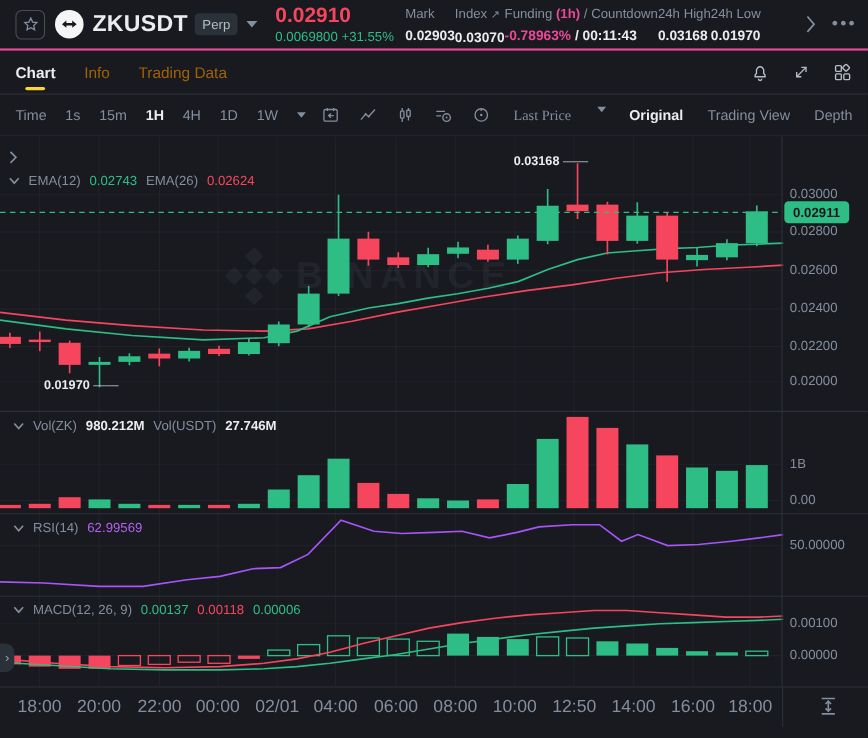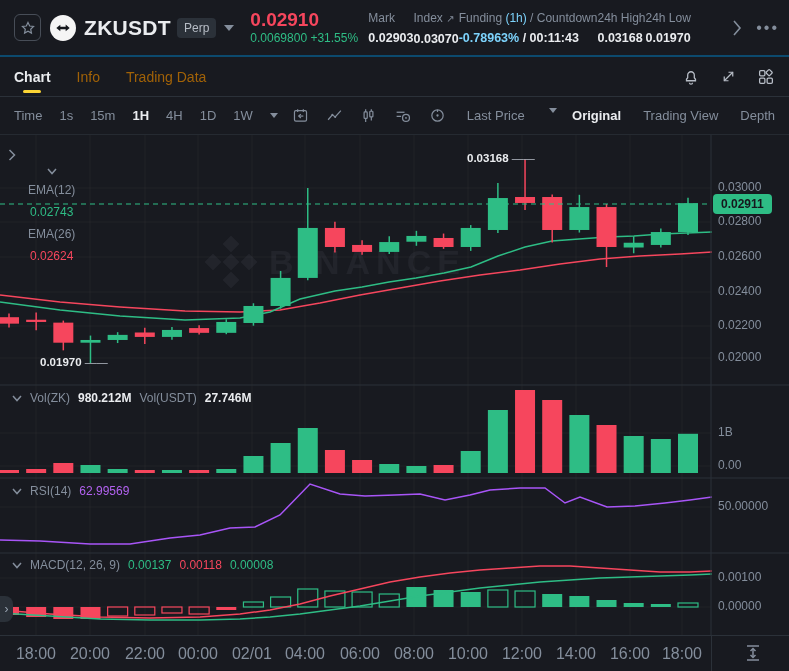--- a/index.html
+++ b/index.html
@@ -1,55 +1,55 @@
 <!DOCTYPE html>
 <html><head>
 <meta charset="utf-8">
 <style>
   * { margin:0; padding:0; box-sizing:border-box; }
   html,body { background:#0b0e11; }
   body { font-family:"Liberation Sans","DejaVu Sans",sans-serif; }
   .app { position:relative; width:789px; height:671px; background:#181a20; color:#eaecef; overflow:hidden; }
 
   
-  header { position:relative; height:57px; display:flex; align-items:center; padding:0 10px 0 14px; border-bottom:2px solid #0c4a6e; background:#181a20; }
+  header { position:relative; height:46px; display:flex; align-items:center; padding:0 10px 0 14px; border-bottom:2px solid #ec4899; background:#181a20; }
   .star-box { width:27px; height:27px; border:1px solid #474d57; border-radius:6px; display:flex; align-items:center; justify-content:center; color:#848e9c; font-size:15px; cursor:pointer; }
   .logo { width:26px; height:26px; border-radius:50%; background:#f5f5f5; color:#15181d; display:flex; align-items:center; justify-content:center; font-size:14px; font-weight:bold; margin-left:9px; }
   .sym-wrap { display:flex; align-items:center; margin-left:8px; cursor:pointer; }
   .sym { font-size:21px; font-weight:bold; letter-spacing:.3px; }
   .badge { margin-left:6px; background:#2b3139; color:#b7bdc6; font-size:12px; padding:3px 7px; border-radius:4px; }
   .caret { width:0; height:0; border-left:5px solid transparent; border-right:5px solid transparent; border-top:6px solid #848e9c; margin-left:8px; }
   .price-block { margin-left:16px; width:112px; }
   .last-price { color:#f6465d; font-size:19px; font-weight:bold; line-height:22px; }
   .chg { color:#2ebd85; font-size:12px; line-height:15px; white-space:nowrap; }
   .stats { display:flex; align-items:flex-start; margin-left:6px; }
   .stat .lbl { color:#848e9c; font-size:12px; line-height:16px; margin-bottom:5px; white-space:nowrap; }
   .stat .val { color:#eaecef; font-size:12.5px; font-weight:600; white-space:nowrap; }
   .stat.clip { width:48px; overflow:hidden; }
-  .hl { color:#7dd3fc; }
+  .hl { color:#ec4899;font-weight:bold; }
   .ext-arrow { font-size:10px; color:#848e9c; }
   .hdr-actions { margin-left:auto; display:flex; align-items:center; gap:14px; color:#848e9c; }
   .hdr-chev svg { display:block; }
   .dots { font-size:16px; letter-spacing:2px; color:#848e9c; cursor:pointer; }
 
   
   .tabbar { height:40px; display:flex; align-items:center; padding:0 14px; border-bottom:1px solid #2b3139; }
   .tab { position:relative; font-size:14px; color:#a16207; margin-right:26px; padding:11px 0; cursor:pointer; }
   .tab.active { color:#eaecef; font-weight:bold; }
   .tab.active::after { content:""; position:absolute; left:50%; transform:translateX(-50%); bottom:3px; width:18px; height:3px; background:#fcd535; border-radius:2px; }
   .tab-icons { margin-left:auto; display:flex; align-items:center; gap:20px; }
   .tab-icons svg { display:block; cursor:pointer; }
 
   
   .toolbar { height:38px; display:flex; align-items:center; padding:0 14px; border-bottom:1px solid #252a31; font-size:13px; color:#848e9c; }
   .iv { margin-right:17px; cursor:pointer; }
   .iv.active { color:#eaecef; font-weight:bold; }
   .tb-caret { width:0; height:0; border-left:4px solid transparent; border-right:4px solid transparent; border-top:5px solid #848e9c; margin:0 14px 0 0; cursor:pointer; }
   .tb-icon { margin-right:17px; cursor:pointer; display:flex; align-items:center; }
-  .lastprice-dd { display:flex; align-items:flex-start; gap:24px; cursor:pointer; margin-left:4px; }
+  .lastprice-dd { display:flex; align-items:flex-start; gap:24px; cursor:pointer; margin-left:4px;font-family:Liberation Serif, serif; }
   .views { margin-left:auto; display:flex; align-items:center; gap:22px; }
   .view { cursor:pointer; }
   .view.active { color:#eaecef; font-weight:bold; }
 
   
   .chart-wrap { position:relative; width:789px; height:500px; background:#181a20; }
   #chart-svg { position:absolute; left:0; top:0; z-index:2; }
   .watermark { position:absolute; left:203px; top:99px; z-index:1; display:flex; align-items:center; gap:10px; color:rgba(200,210,225,0.06); }
   .watermark .wm-text { font-size:34px; font-weight:bold; letter-spacing:6px; }
   .ovl { position:absolute; z-index:3; }
@@ -371,21 +371,21 @@
         <line x1="0" y1="418" x2="789" y2="418" stroke="#2b3139" stroke-width="1"></line>
         <line x1="711" y1="0" x2="711" y2="500" stroke="#2b3139" stroke-width="1"></line>
       </svg>
 
     <span class="pane-expander">
       <svg width="8" height="12" viewBox="0 0 8 12" fill="none" stroke="#848e9c" stroke-width="1.5">
           <polyline points="1.5,1 6.5,6 1.5,11"></polyline>
         </svg>
     </span>
 
-    <div class="ovl ind-row" style="left:28px; top:33px;flex-direction:column;">
+    <div class="ovl ind-row" style="left:8px; top:33px;">
       <span class="chev">
           <svg width="10" height="7" viewBox="0 0 10 7" fill="none" stroke="#848e9c" stroke-width="1.5">
             <polyline points="1,1 5,5.5 9,1"></polyline>
           </svg>
         </span>
       <span>EMA(12)</span>
       <span class="v-green">0.02743</span>
       <span>EMA(26)</span>
       <span class="v-red">0.02624</span>
     </div>
@@ -419,21 +419,21 @@
 
     <div class="ovl ind-row" style="left:12px; top:423px;">
       <span class="chev">
           <svg width="10" height="7" viewBox="0 0 10 7" fill="none" stroke="#848e9c" stroke-width="1.5">
             <polyline points="1,1 5,5.5 9,1"></polyline>
           </svg>
         </span>
       <span>MACD(12, 26, 9)</span>
       <span class="v-green">0.00137</span>
       <span class="v-red">0.00118</span>
-      <span class="v-green">0.00008</span>
+      <span class="v-green">0.00006</span>
     </div>
 
     <div class="macd-handle">›</div>
   <div class="axis-lbl" style="top: 45px;">0.03000</div>
       <div class="axis-lbl" style="top: 79px;">0.02800</div>
       <div class="axis-lbl" style="top: 114px;">0.02600</div>
       <div class="axis-lbl" style="top: 149px;">0.02400</div>
       <div class="axis-lbl" style="top: 183px;">0.02200</div>
       <div class="axis-lbl" style="top: 215px;">0.02000</div>
       <div class="axis-lbl" style="top: 290px;">1B</div>
@@ -456,18 +456,18 @@
     </span>
   <span class="t-lbl" style="left: 36px;">18:00</span>
       <span class="t-lbl" style="left: 90px;">20:00</span>
       <span class="t-lbl" style="left: 145px;">22:00</span>
       <span class="t-lbl" style="left: 198px;">00:00</span>
       <span class="t-lbl" style="left: 252px;">02/01</span>
       <span class="t-lbl" style="left: 305px;">04:00</span>
       <span class="t-lbl" style="left: 360px;">06:00</span>
       <span class="t-lbl" style="left: 414px;">08:00</span>
       <span class="t-lbl" style="left: 468px;">10:00</span>
-      <span class="t-lbl" style="left: 522px;">12:00</span>
+      <span class="t-lbl" style="left: 522px;">12:50</span>
       <span class="t-lbl" style="left: 576px;">14:00</span>
       <span class="t-lbl" style="left: 630px;">16:00</span>
       <span class="t-lbl" style="left: 682px;">18:00</span>
     </div>
 </div>
 
 </body></html>

